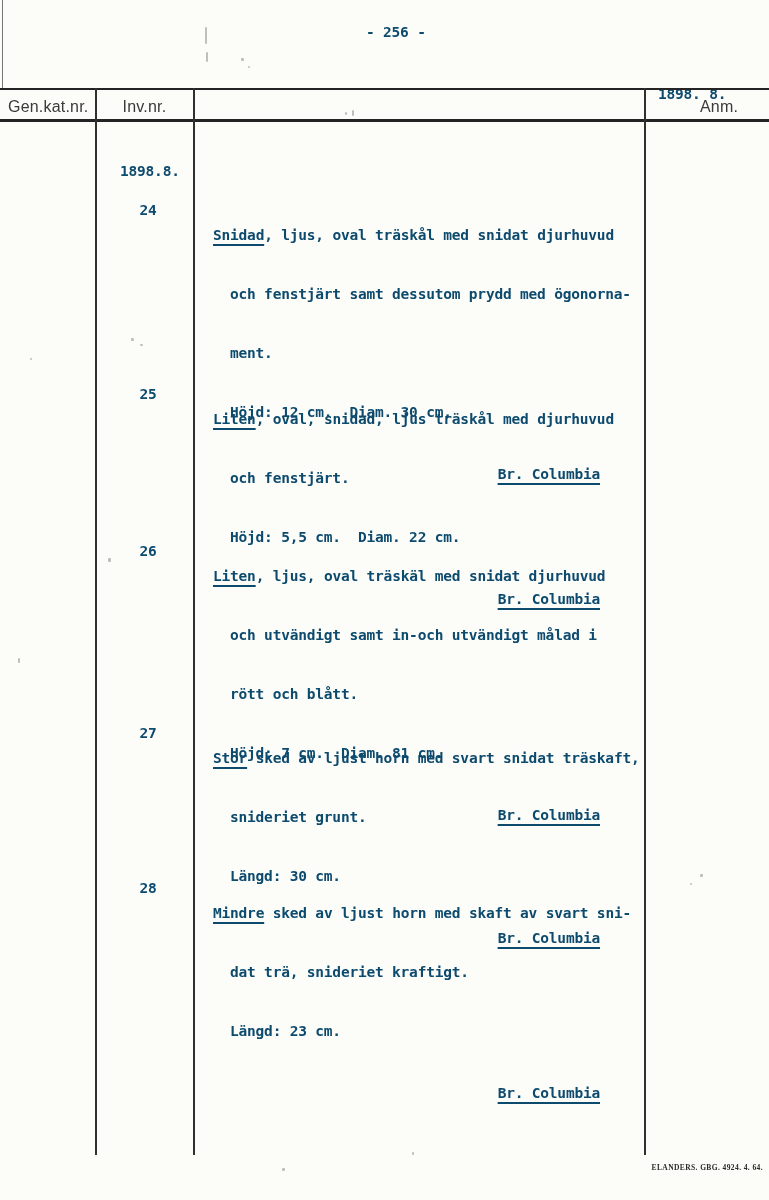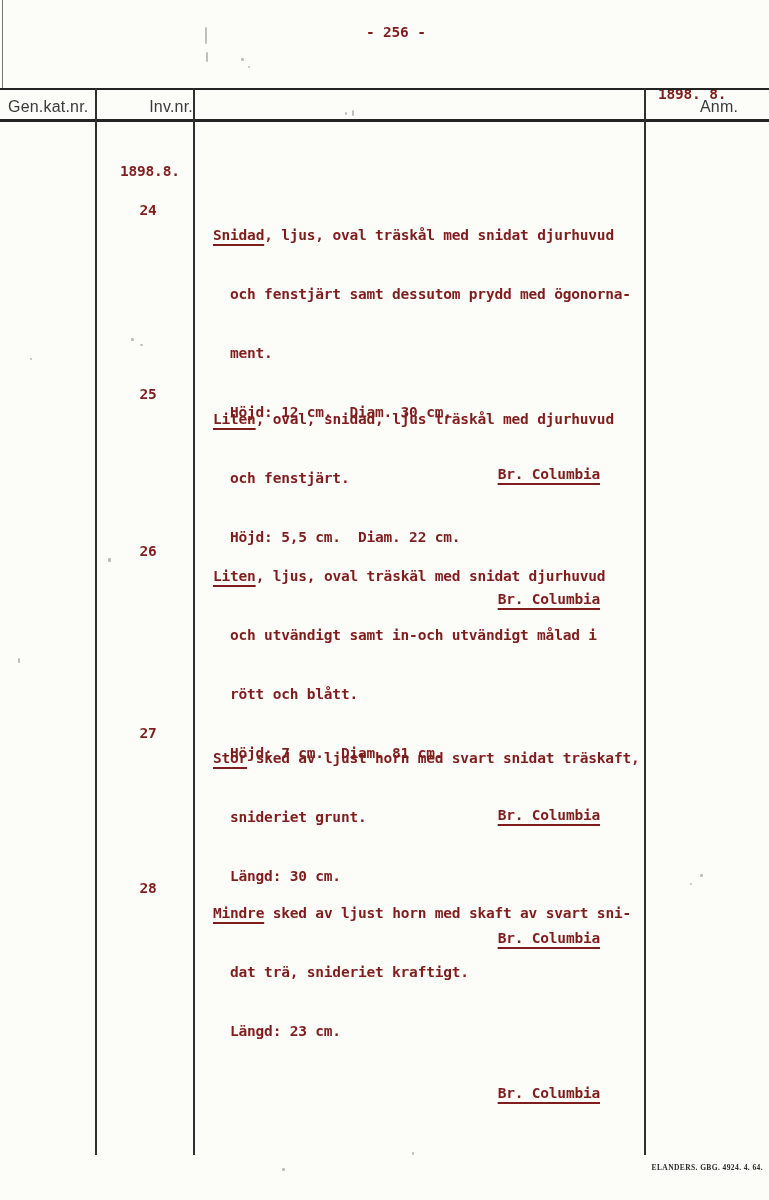--- a/index.html
+++ b/index.html
@@ -10,21 +10,21 @@
     margin: 0 auto;
     background: #fcfcf9;
     overflow: hidden;
     font-family: "DejaVu Sans Mono", monospace;
   }
   
   .tw {
     font-family: "DejaVu Sans Mono", monospace;
     font-weight: 700;
     font-size: 14.5px;
-    color: #7f1d1d;
+    color: #0c4a6e;
     white-space: pre;
     letter-spacing: -0.2px;
   }
   .pagenum   { position: absolute; left: 366px; top: 24px; }
   .yearref   { position: absolute; left: 658px; top: 58px; margin-top: 28px; }
   .grouphead { position: absolute; left: 120px; top: 163px; }
 
   
   .hline { position: absolute; left: 0; width: 769px; background: #242424; }
   .hline.top    { top: 88px;  height: 2px; }
@@ -38,21 +38,21 @@
   
   .collabel {
     position: absolute;
     top: 98px;
     font-family: "Liberation Sans", sans-serif;
     font-size: 16px;
     color: #3a3a3a;
     letter-spacing: 0.2px;
   }
   .collabel.genkat { left: 8px; }
-  .collabel.inv    { left: 96px;  width: 97px;  text-align: right; }
+  .collabel.inv    { left: 96px;  width: 97px;  text-align: center; }
   .collabel.anm    { left: 645px; width: 148px; text-align: center; }
 
   
   .invnr { position: absolute; left: 129px; width: 38px; text-align: center; margin-top: 12px; }
   .entry { position: absolute; left: 213px; width: 440px; }
   .entry .line { line-height: 27px; height: 27px; }
   .entry .line.cont { padding-left: 17px; }
   .lead, .attr-text {
     text-decoration: underline;
     text-decoration-thickness: 2px;

